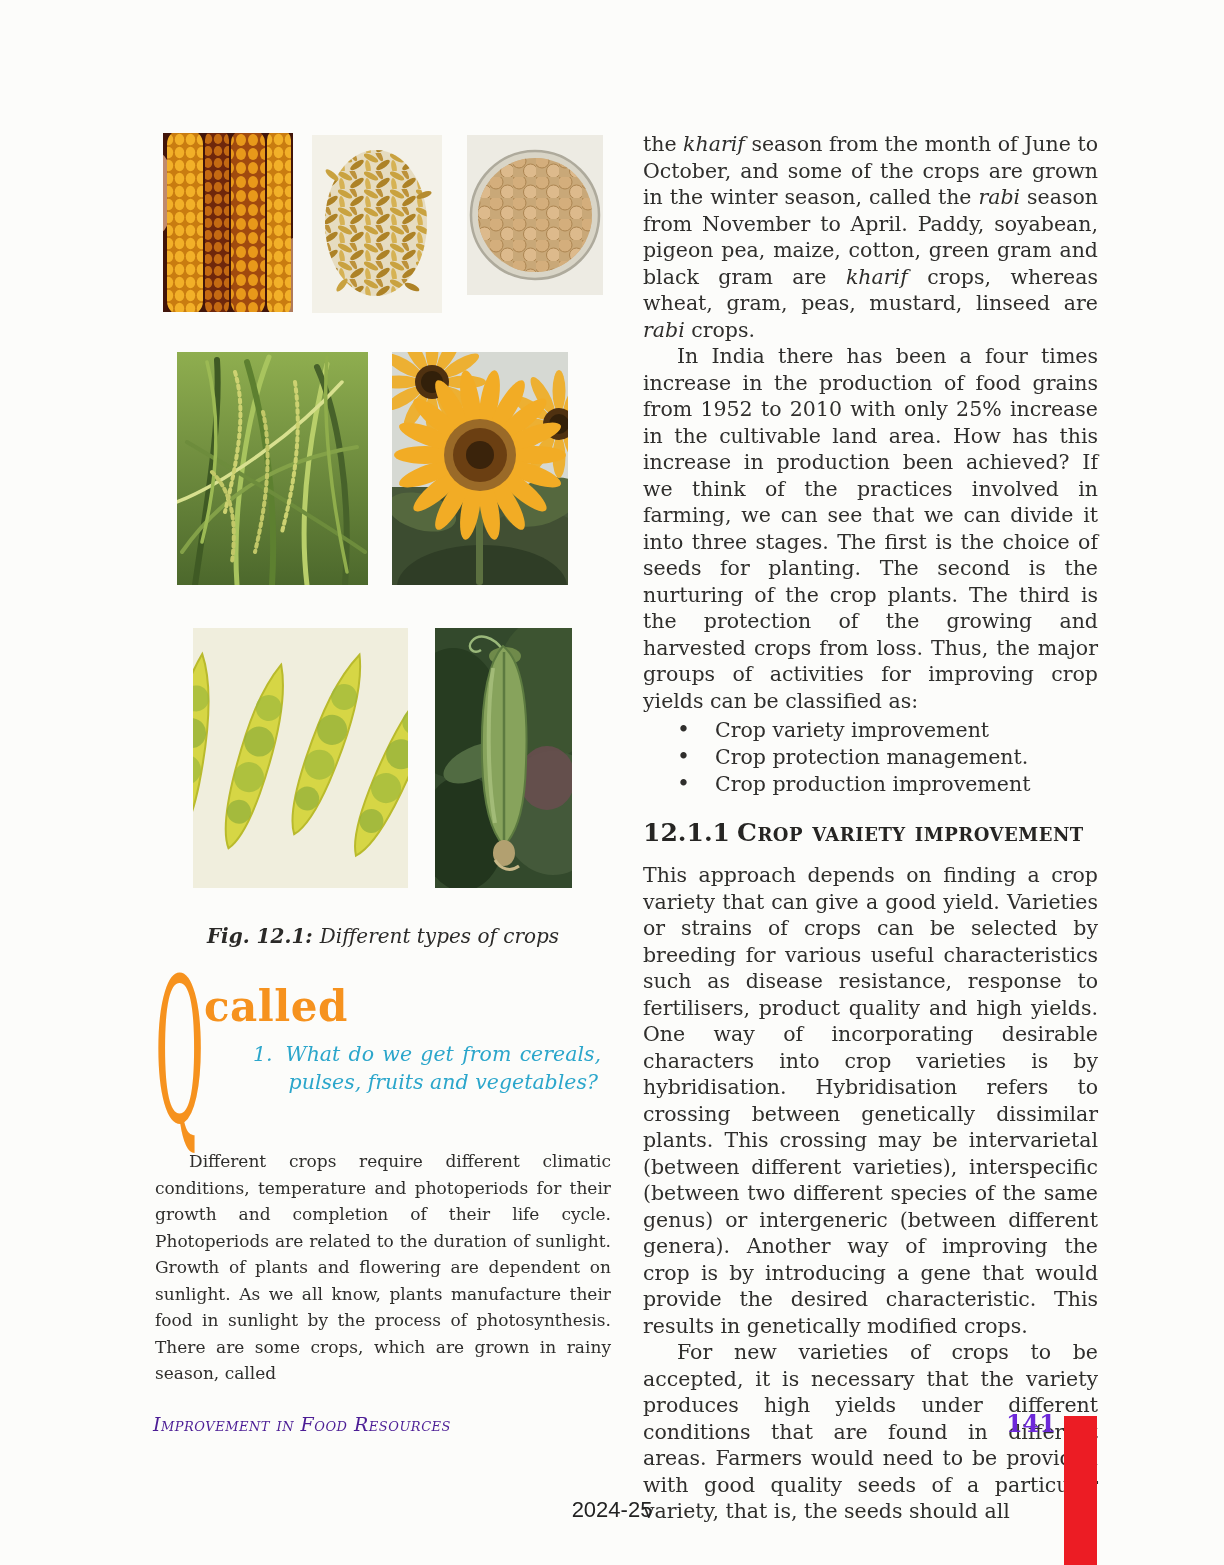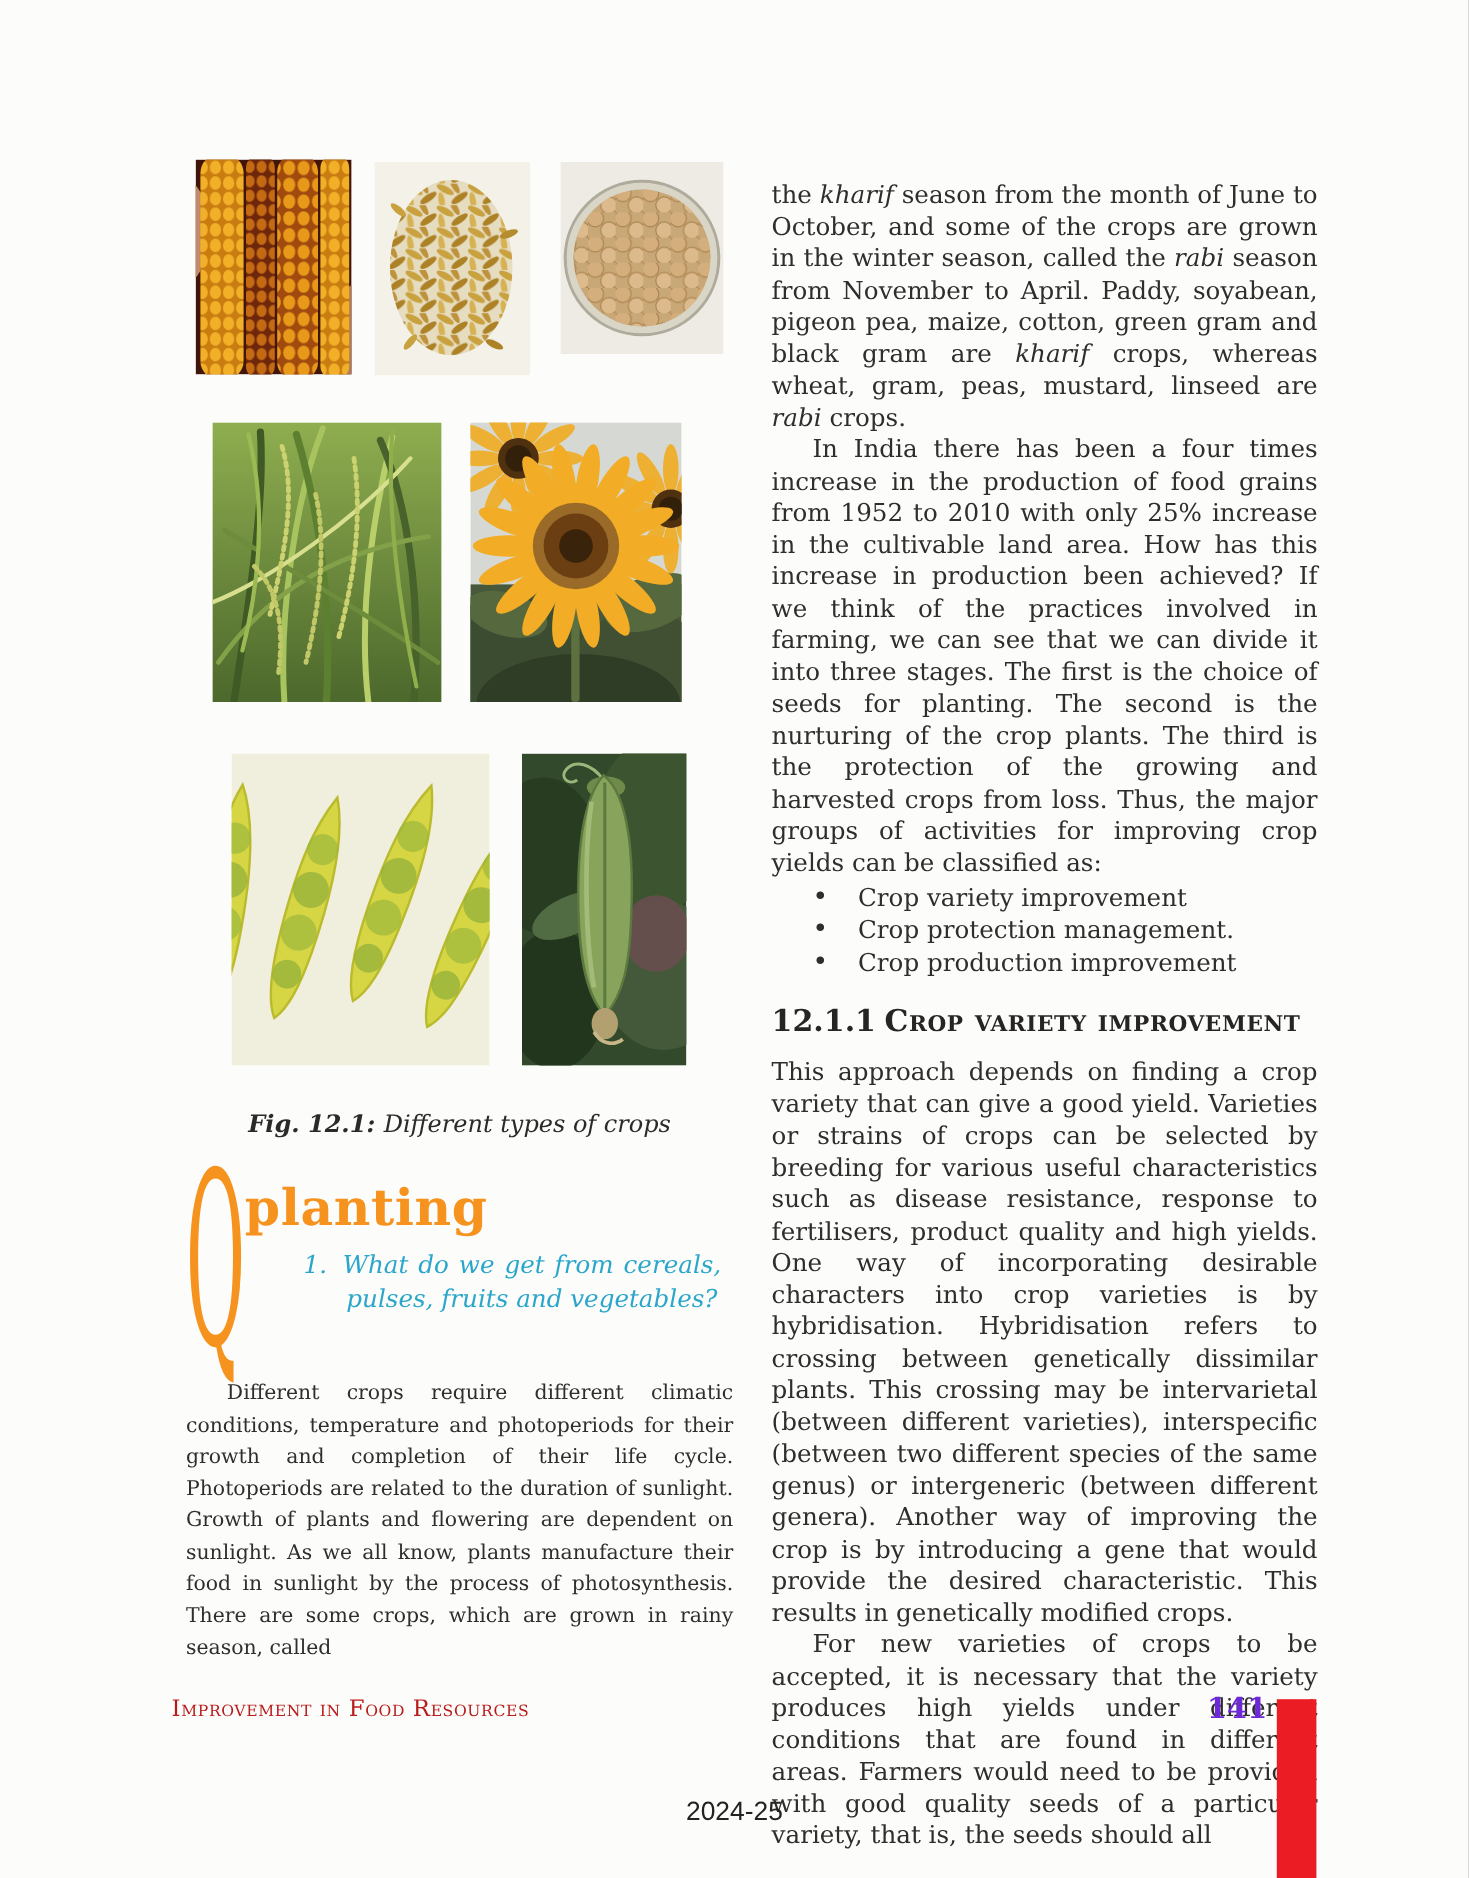--- a/index.html
+++ b/index.html
@@ -29,32 +29,32 @@
     color:#F6921E;transform:scaleX(.30);transform-origin:left top;font-weight:500;}
   .q-rest{position:absolute;left:49px;top:6px;font-size:42px;font-weight:600;
     color:#F6921E;letter-spacing:.5px;line-height:1;}
   .q-item{position:absolute;left:98px;top:60px;width:348px;display:flex;gap:13px;
     color:#2BA6CB;font-style:italic;font-size:20.5px;line-height:28px;}
   .q-num{flex:0 0 auto;}
   .q-text{text-align:justify;text-align-last:center;}
   
   .left-para{position:absolute;left:155px;top:1148px;width:456px;margin:0;
     font-size:17px;line-height:26.5px;text-align:justify;text-indent:34px;}
-  .right-col{position:absolute;left:643px;top:149px;width:455px;}
+  .right-col{position:absolute;left:643px;top:131px;width:455px;}
   .rc-p{margin:0;font-size:20.5px;line-height:26.5px;text-align:justify;}
   .rc-p.indent{text-indent:34px;}
   .italic{font-style:italic;}
   .rc-bullets{list-style:none;margin:3px 0 4px 0;padding:0 0 0 72px;}
   .rc-bullets li{position:relative;font-size:20.5px;line-height:27px;}
   .rc-bullets li::before{content:"\2022";position:absolute;left:-38px;top:-1px;font-size:22px;}
   .rc-heading{margin:20px 0 15px 0;font-size:25px;font-weight:700;color:#262523;}
   .h-title{font-variant:small-caps;margin-left:7px;letter-spacing:.5px;}
   
-  .footer-left{position:absolute;left:143px;top:1413px;font-size:19px;
-    font-variant:small-caps;letter-spacing:.5px;color:#b91c1c;}
+  .footer-left{position:absolute;left:153px;top:1413px;font-size:19px;font-style:italic;
+    font-variant:small-caps;letter-spacing:.5px;color:#4c1d95;}
   .page-number{position:absolute;left:956px;top:1409px;width:100px;text-align:right;
     font-size:24px;font-weight:700;color:#6d28d9;}
   .red-bar{position:absolute;left:1064px;top:1416px;width:33px;height:149px;background:#EC1C24;}
   .year{position:absolute;left:0;top:1497px;width:1224px;text-align:center;font-size:22px;
     font-family:"Liberation Sans","DejaVu Sans",sans-serif;color:#222;}
 </style>
 </head>
 <body>
 
 <div class="page">
@@ -244,21 +244,21 @@
     <ellipse cx="69" cy="225" rx="11" ry="13" fill="#b2a070"></ellipse>
     <path d="M60,232 C66,242 76,244 84,238" fill="none" stroke="#c8b888" stroke-width="3"></path>
   </svg>
 
   <div class="fig-caption">
     <span class="cap-label">Fig. 12.1:</span><span class="cap-text">Different types of crops</span>
   </div>
 
   <div class="question-block">
     <span class="big-q">Q</span>
-    <span class="q-rest">planting</span>
+    <span class="q-rest">called</span>
     <div class="q-item">
       <span class="q-num">1.</span>
       <span class="q-text">What do we get from cereals, pulses, fruits and vegetables?</span>
     </div>
   </div>
 
   <p class="left-para">Different crops require different climatic conditions, temperature and photoperiods for their growth and completion of their life cycle. Photoperiods are related to the duration of sunlight. Growth of plants and flowering are dependent on sunlight. As we all know, plants manufacture their food in sunlight by the process of photosynthesis. There are some crops, which are grown in rainy season, called</p>
 
   <div class="right-col">
     <p class="rc-p"><span>the </span><span class="italic">kharif</span><span> season from the month of June to October, and some of the crops are grown in the winter season, called the </span><span class="italic">rabi</span><span> season from November to April. Paddy, soyabean, pigeon pea, maize, cotton, green gram and black gram are </span><span class="italic">kharif</span><span> crops, whereas wheat, gram, peas, mustard, linseed are </span><span class="italic">rabi</span><span> crops.</span></p>

